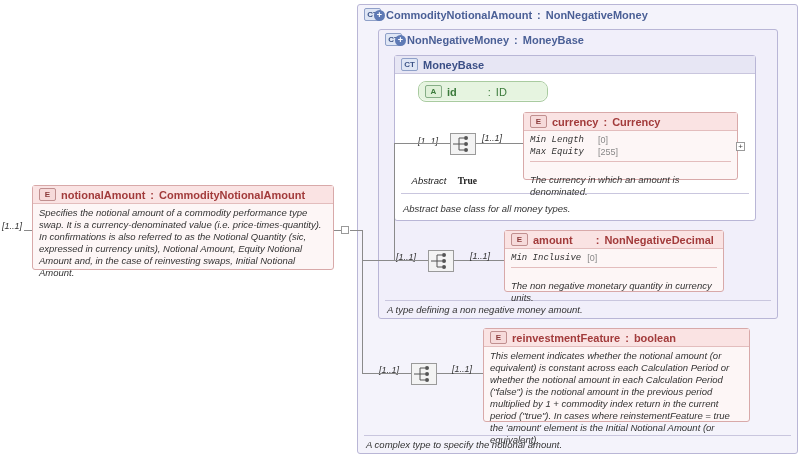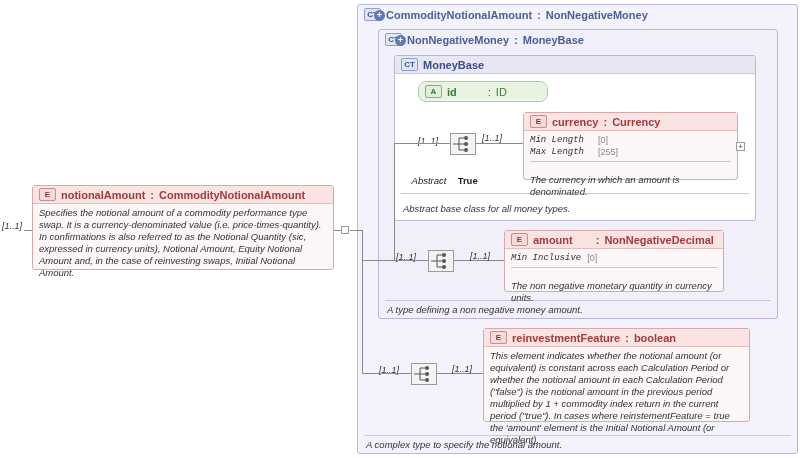--- a/index.html
+++ b/index.html
@@ -268,21 +268,21 @@
   </div>
 
   <div class="box pbox" style="left:394px; top:55px; width:362px; height:166px;">
     <div class="hdr">
       <span class="badge ct">CT</span>
       <span class="title-plain">MoneyBase</span>
     </div>
 
     <div style="position:absolute; left:8px; top:119px; font-size:9.5px;">
       <span style="font-style:italic; display:inline-block; min-width:52px;text-align:center;">Abstract</span>
-      <span style="font-weight:bold;">True</span>
+      <span style="font-weight:bold;font-family:Liberation Serif, serif;">True</span>
     </div>
     <div style="position:absolute; left:6px; right:6px; top:137px; border-top:1px solid #c9c6de;"></div>
     <div class="foot" style="bottom:6px;margin-top:26px;">Abstract base class for all money types.</div>
   </div>
 
   <div class="box abox" style="left:418px; top:81px; width:130px; height:21px;">
     <div class="hdr" style="padding-top:3px;">
       <span class="badge a">A</span>
       <span class="title-a">id</span>
       <span style="margin-left:26px; color:#3b7a3b;">:</span>
@@ -297,21 +297,21 @@
       <span class="title-e">:</span>
       <span class="title-e">Currency</span>
     </div>
     <div class="body">
       <div class="facets">
         <div class="row">
           <span class="fname">Min Length</span>
           <span class="fval">[0]</span>
         </div>
         <div class="row">
-          <span class="fname">Max Length</span>
+          <span class="fname">Max Equity</span>
           <span class="fval">[255]</span>
         </div>
       </div>
       <div class="sep"></div>
       <div class="desc">The currency in which an amount is denominated.</div>
     </div>
   </div>
   <div class="expander" style="left:736px; top:142px;">+</div>
 
   <div class="box ebox" style="left:504px; top:230px; width:220px; height:62px;">

